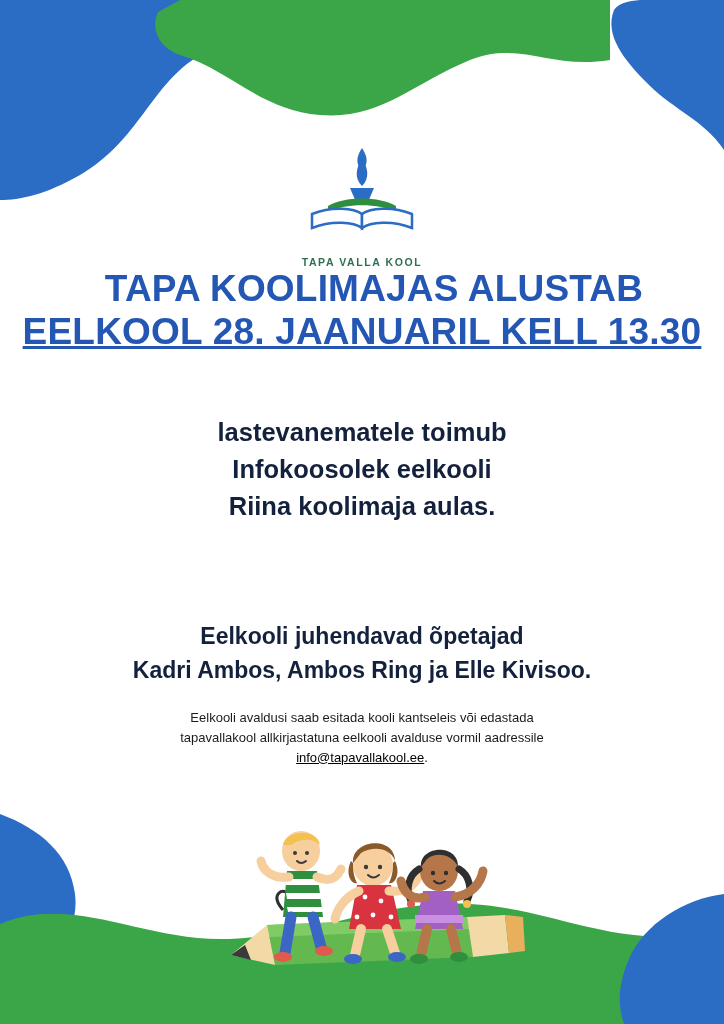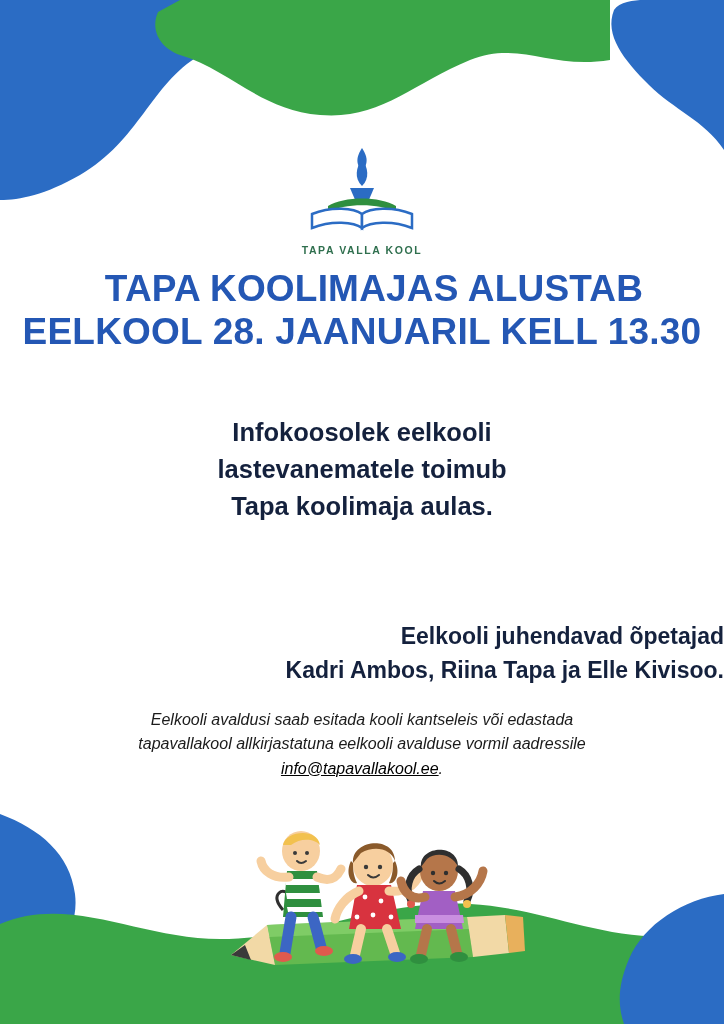--- a/index.html
+++ b/index.html
@@ -35,21 +35,21 @@
     top: 140px;
     left: 0;
     width: 100%;
     text-align: center;
   }
   .logo-mark {
     display: inline-block;
     width: 140px;
   }
   .logo-caption {
-    margin-top: 0;
+    margin-top: 12px;
     font-size: 10.5px;
     letter-spacing: 1.6px;
     color: #2f6f4e;
     font-weight: 600;
   }
 
   
   .headline {
     position: absolute;
     top: 268px;
@@ -58,50 +58,48 @@
     text-align: center;
     color: #2457b4;
     font-weight: 800;
     font-size: 37px;
     line-height: 1.16;
     letter-spacing: 0.2px;
     font-family: "Liberation Sans", sans-serif;
     text-transform: uppercase;
   }
   .headline .l1 { display: block; padding-left: 24px; }
-  .headline .l2 { display: block; }
+  .headline .l2 { display: block; text-decoration: underline; }
 
   
   .block {
     position: absolute;
     left: 0;
     width: 100%;
     text-align: center;
     color: #14213d;
   }
   .block-info {
     top: 414px;
     font-size: 25.5px;
     font-weight: 700;
     line-height: 1.46;
   }
   .block-teachers {
     top: 620px;
     font-size: 23px;
     font-weight: 700;
     line-height: 1.47;
-    text-align: right;
   }
   .block-note {
     top: 708px;
-    font-size: 16px;
+    font-size: 13px;
     font-weight: 400;
     line-height: 1.52;
     color: #1b1b1b;
-    font-style: italic;
   }
   .block-note .email {
     text-decoration: underline;
     color: #000000;
   }
   .line { display: block; }
 
   
   .illustration {
     position: absolute;
@@ -170,28 +168,28 @@
     </div>
     <div class="logo-caption">TAPA VALLA KOOL</div>
   </div>
 
   <div class="headline">
     <span class="l1">TAPA KOOLIMAJAS ALUSTAB</span>
     <span class="l2">EELKOOL 28. JAANUARIL KELL 13.30</span>
   </div>
 
   <div class="block block-info">
+    <span class="line">lastevanematele toimub</span>
     <span class="line">Infokoosolek eelkooli</span>
-    <span class="line">lastevanematele toimub</span>
-    <span class="line">Tapa koolimaja aulas.</span>
+    <span class="line">Riina koolimaja aulas.</span>
   </div>
 
   <div class="block block-teachers">
     <span class="line">Eelkooli juhendavad õpetajad</span>
-    <span class="line">Kadri Ambos, Riina Tapa ja Elle Kivisoo.</span>
+    <span class="line">Kadri Ambos, Ambos Ring ja Elle Kivisoo.</span>
   </div>
 
   <div class="block block-note">
     <span class="line">Eelkooli avaldusi saab esitada kooli kantseleis või edastada</span>
     <span class="line">tapavallakool allkirjastatuna eelkooli avalduse vormil aadressile</span>
     <span class="line"><a class="email" href="#">info@tapavallakool.ee</a><span>.</span></span>
   </div>
 
   <div class="illustration">
     <svg width="340" height="185" viewBox="0 0 340 185">

